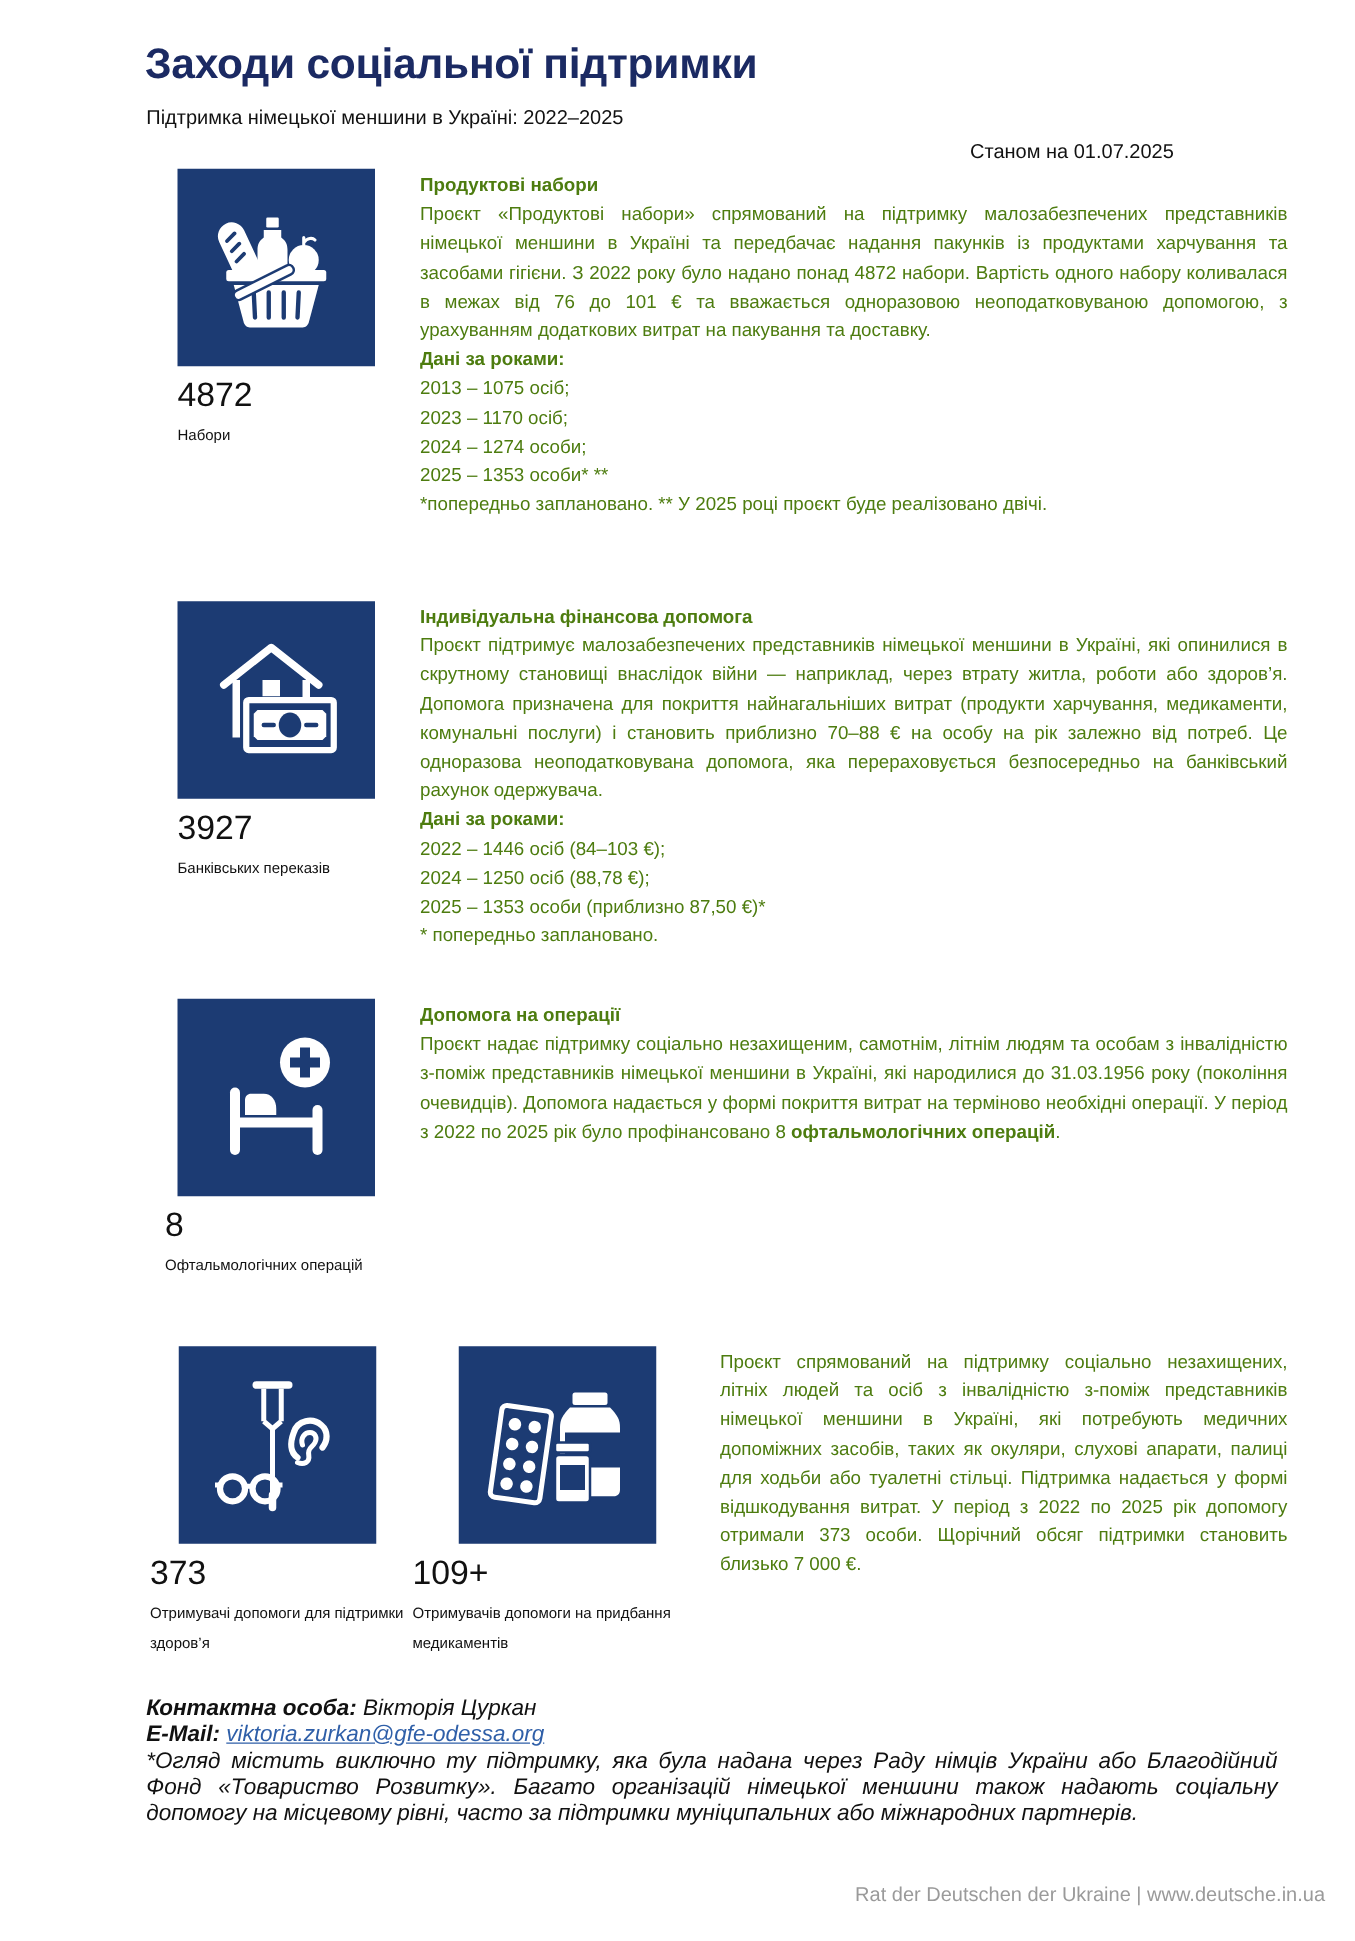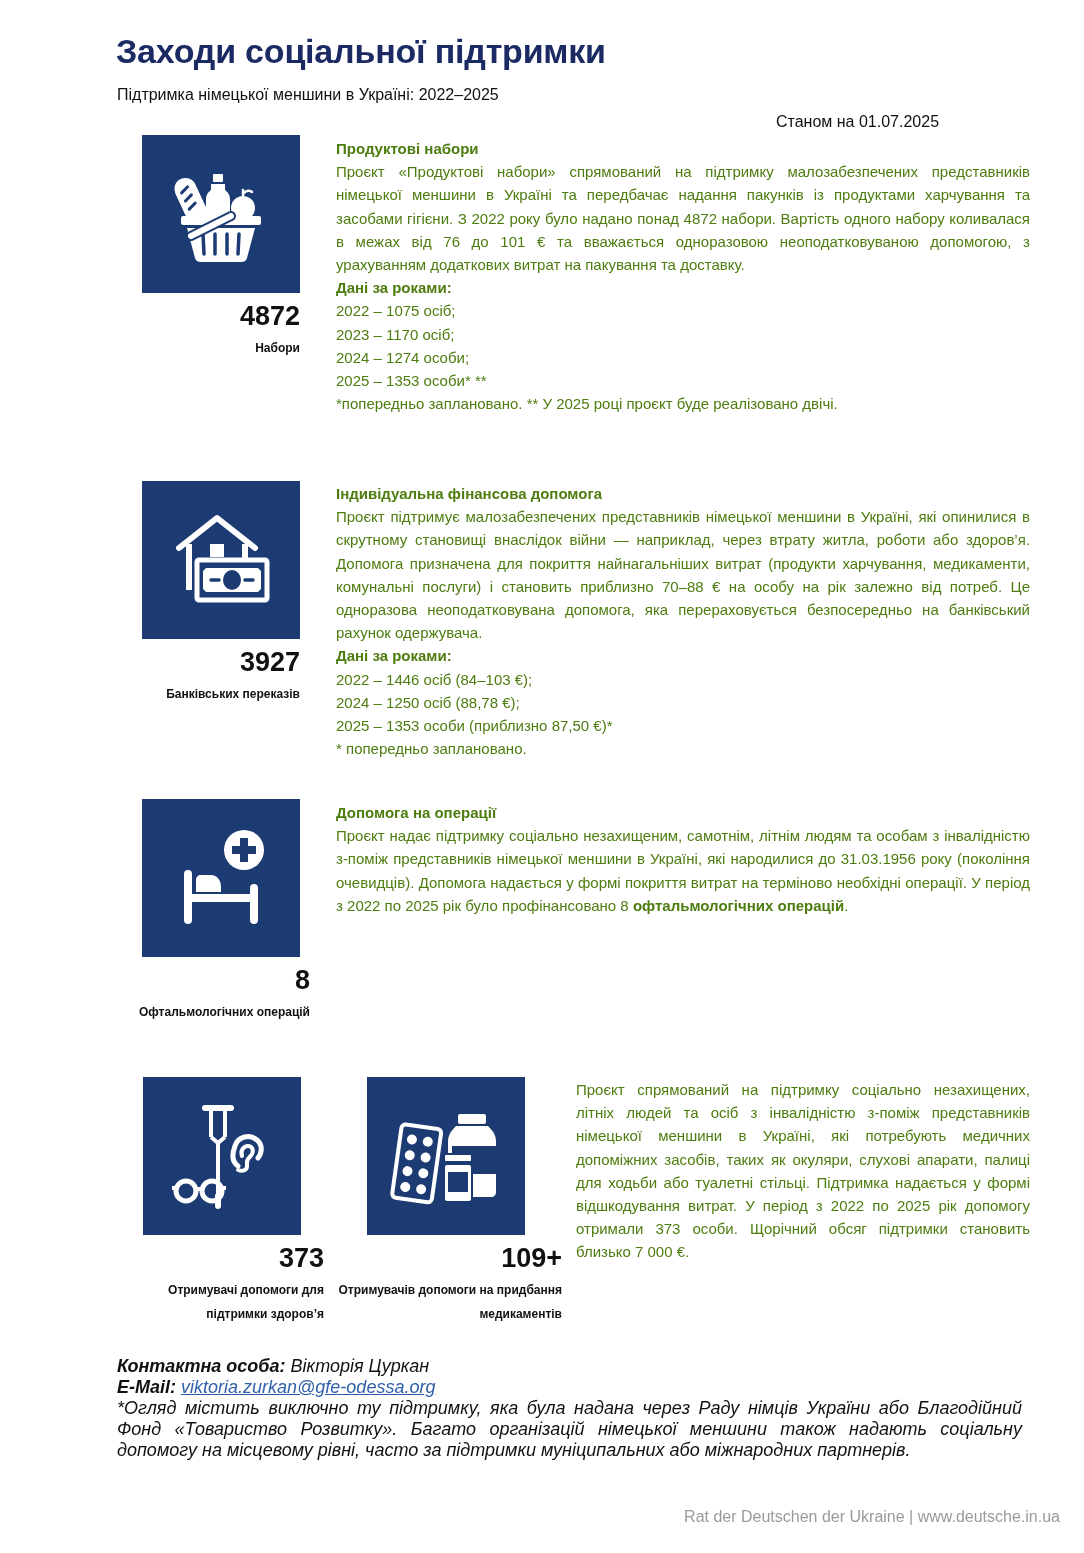--- a/index.html
+++ b/index.html
@@ -6,21 +6,21 @@
     html, body { width: 1084px; height: 1553px; background: #ffffff; }
     body { position: relative; font-family: "Liberation Sans", sans-serif; color: #111; overflow: hidden; }
 
     .title { position: absolute; left: 116px; top: 32px; font-size: 34px; font-weight: bold; color: #1b2a63; letter-spacing: -0.2px; }
     .subtitle { position: absolute; left: 117px; top: 86px; font-size: 16px; color: #111; }
     .asof { position: absolute; left: 776px; top: 113px; font-size: 16px; color: #111; }
 
     .iconbox { position: absolute; width: 158px; height: 158px; background: #1c3b73; display: flex; align-items: center; justify-content: center; }
     .iconbox svg { width: 120px; height: 120px; }
 
-    .stat { position: absolute; text-align: right; font-weight: bold; color: #111; }
+    .stat { position: absolute; text-align: left; font-weight: normal; color: #111; }
     .stat .num { font-size: 27px; line-height: 32px; display: block; }
     .stat .lbl { font-size: 12px; line-height: 24px; display: block; margin-top: 4px; }
 
     .section { position: absolute; font-size: 15px; line-height: 23.2px; color: #4d7c0f; }
     .section .h { font-weight: bold; }
     .section .p { text-align: justify; }
     .section .p.last-left { text-align-last: left; }
     .section .line { display: block; }
 
     .footer-block { position: absolute; left: 117px; top: 1356px; width: 905px; font-size: 18px; line-height: 21px; font-style: italic; color: #111; }
@@ -61,21 +61,21 @@
   </svg>
 </div>
 <div class="stat" style="left:142px; top:300px; width:158px;">
   <span class="num">4872</span>
   <span class="lbl">Набори</span>
 </div>
 <div class="section" style="left:336px; top:137px; width:694px;">
   <div class="h">Продуктові набори</div>
   <div class="p last-left">Проєкт «Продуктові набори» спрямований на підтримку малозабезпечених представників німецької меншини в Україні та передбачає надання пакунків із продуктами харчування та засобами гігієни. З 2022 року було надано понад 4872 набори. Вартість одного набору коливалася в межах від 76 до 101 € та вважається одноразовою неоподатковуваною допомогою, з урахуванням додаткових витрат на пакування та доставку.</div>
   <div class="h">Дані за роками:</div>
-  <span class="line">2022 – 1075 осіб;</span>
+  <span class="line">2013 – 1075 осіб;</span>
   <span class="line">2023 – 1170 осіб;</span>
   <span class="line">2024 – 1274 особи;</span>
   <span class="line">2025 – 1353 особи* **</span>
   <span class="line">*попередньо заплановано. ** У 2025 році проєкт буде реалізовано двічі.</span>
 </div>
 
 <div class="iconbox" style="left:142px; top:481px;">
   <svg viewBox="0 0 120 120" fill="none" stroke="#fff">
     <path d="M18 48 L56 18 L94 48" stroke-width="6" stroke-linejoin="round" stroke-linecap="round"></path>
     <path d="M28 44 v46" stroke-width="6"></path>

